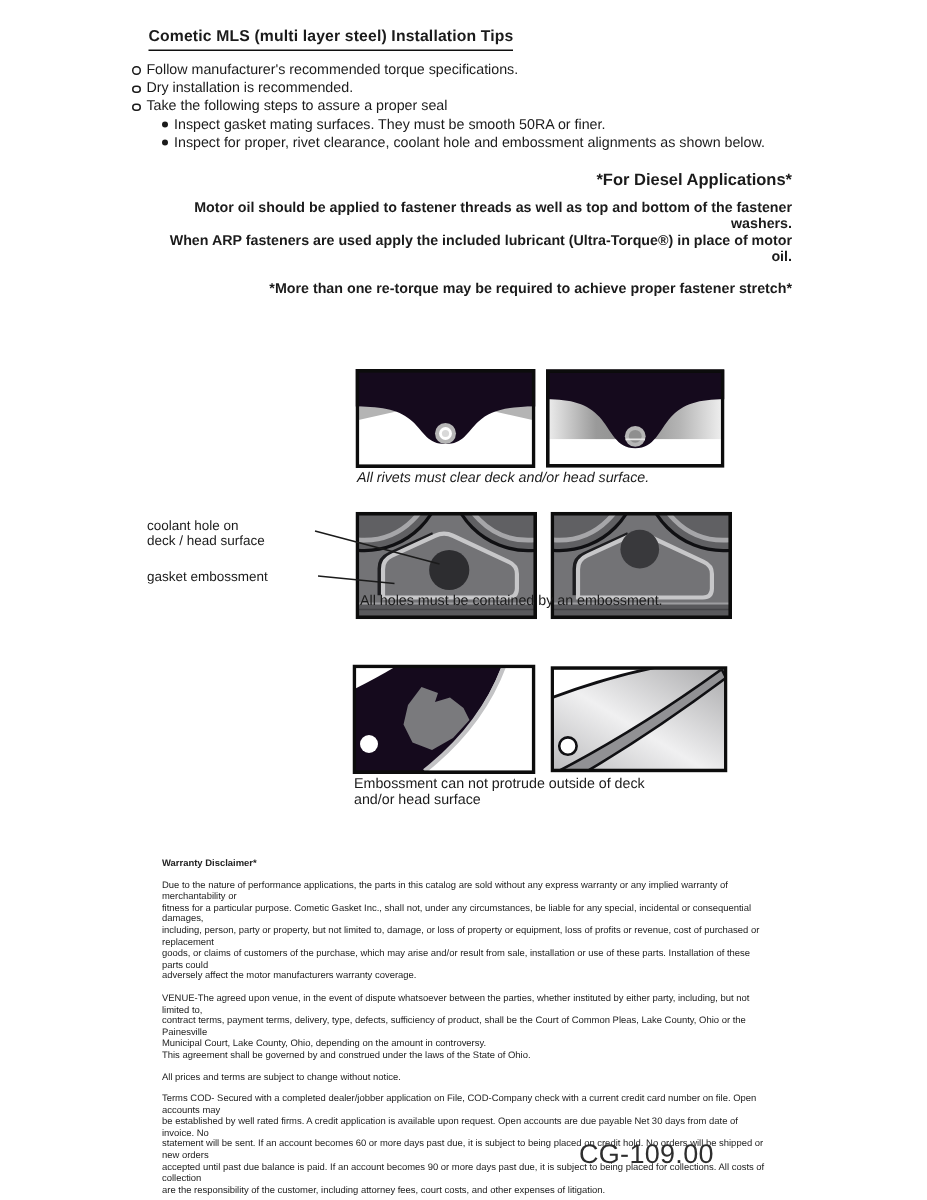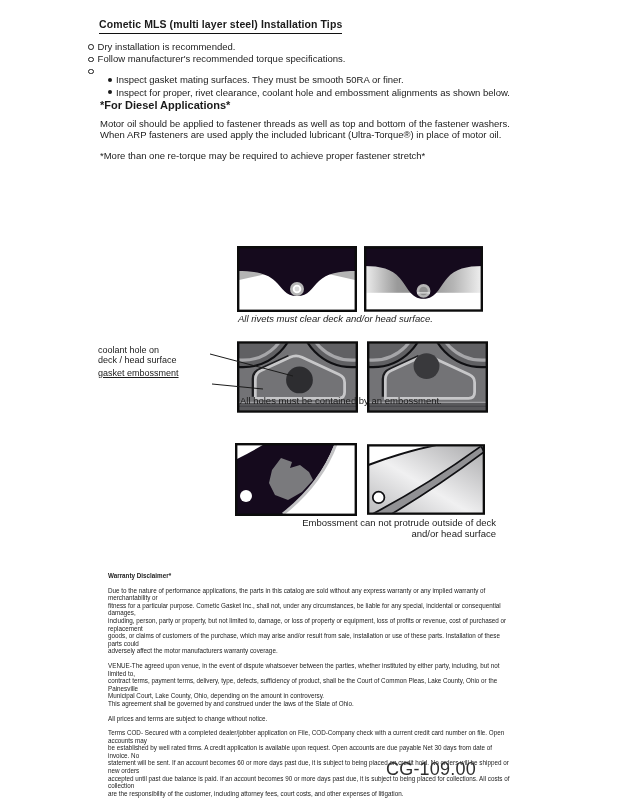--- a/index.html
+++ b/index.html
@@ -11,23 +11,23 @@
          border-bottom:1.6px solid #101010;padding-bottom:2.5px;letter-spacing:0.1px;}
 
   .bullets{left:88px;top:41px;font-size:9.5px;line-height:12.2px;width:440px;}
   .b-row{display:flex;align-items:flex-start;}
   .b-row.sub{margin-left:20px;}
   .ring{flex:0 0 auto;width:3.6px;height:3.6px;border:1px solid #1b1b1b;border-radius:50%;
         margin:3.4px 4px 0 0;}
   .dot{flex:0 0 auto;width:4px;height:4px;background:#1b1b1b;border-radius:50%;
         margin:3.6px 4px 0 0;}
 
-  .diesel{left:100px;top:100px;width:428px;font-size:9.5px;line-height:11px;}
+  .diesel{left:100px;top:115px;width:428px;font-size:9.5px;line-height:11px;text-align:right;}
   .diesel h2{margin:0 0 7px 0;font-size:11px;font-weight:bold;}
-  .diesel p{margin:0 0 10px 0;white-space:pre-line;}
+  .diesel p{margin:0 0 10px 0;white-space:pre-line;font-weight:bold;}
 
   .dg-header{font-size:16px;letter-spacing:0.4px;text-align:center;color:#ef4444;margin-top:30px;}
   .caption{font-size:9.5px;line-height:11px;white-space:pre-line;}
   .callout{font-size:9px;line-height:10.2px;text-align:left;white-space:pre-line;}
   svg{display:block;}
 
   .disclaimer{left:108px;top:572px;width:404px;font-size:6.3px;line-height:7.6px;color:#222;}
   .disclaimer h3{margin:0 0 7px 0;font-size:6.3px;font-weight:bold;}
   .disclaimer p{margin:0 0 7px 0;white-space:pre-line;}
 
@@ -36,28 +36,29 @@
 </head>
 <body>
 
 <div class="page">
 
   <div class="abs title">Cometic MLS (multi layer steel) Installation Tips</div>
 
   <div class="abs bullets">
     <div class="b-row">
       <span class="ring"></span>
-      <span>Dry installation is recommended.</span>
+      <span>Follow manufacturer's recommended torque specifications.</span>
     </div>
     <div class="b-row">
       <span class="ring"></span>
-      <span>Follow manufacturer's recommended torque specifications.</span>
+      <span>Dry installation is recommended.</span>
     </div>
     <div class="b-row">
       <span class="ring"></span>
+      <span>Take the following steps to assure a proper seal</span>
     </div>
     <div class="b-row sub">
       <span class="dot"></span>
       <span>Inspect gasket mating surfaces.  They must be smooth 50RA or finer.</span>
     </div>
     <div class="b-row sub">
       <span class="dot"></span>
       <span>Inspect for proper, rivet clearance, coolant hole and embossment alignments as shown below.</span>
     </div>
   </div>
@@ -107,21 +108,21 @@
     <rect x="1.2" y="1.2" width="117.6" height="63.6" fill="none" stroke="#0c0c0c" stroke-width="2.4"></rect>
   </svg>
 
   <div class="abs caption" style="left:238px;top:313px;font-style:italic;">All rivets must clear deck and/or head surface.</div>
 
   <div class="abs dg-header" style="left:237px;top:328px;width:121px;">RIGHT</div>
   <div class="abs dg-header" style="left:367px;top:328px;width:121px;">WRONG</div>
 
   <div class="abs callout" style="left:98px;top:345px;width:110px;">coolant hole on
 deck / head surface</div>
-  <div class="abs callout" style="left:98px;top:368px;width:112px;text-decoration:underline;">gasket embossment</div>
+  <div class="abs callout" style="left:98px;top:379px;width:112px;">gasket embossment</div>
 
   <svg class="abs" style="left:237px;top:341px;" width="121" height="72" viewBox="0 0 122 72">
     <defs>
         <clipPath id="clipA">
           <rect x="2" y="2" width="118" height="68"></rect>
         </clipPath>
       </defs>
     <g clip-path="url(#clipA)">
       <rect x="0" y="0" width="122" height="72" fill="#737376"></rect>
       <rect x="0" y="62" width="122" height="10" fill="#59595c"></rect>
@@ -209,21 +210,21 @@
     <g clip-path="url(#clipD)">
       <rect width="122" height="73" fill="url(#dg3)"></rect>
       <path d="M0,0 H76 Q40,7 0,22 Z" fill="#ffffff"></path>
       <path d="M0,22 Q40,7 76,0" fill="none" stroke="#101013" stroke-width="2"></path>
       <path d="M4,73 Q60,44 118,2 L121,8 Q70,46 24,73 Z" fill="#919194" stroke="#101013" stroke-width="1.8"></path>
       <circle cx="12" cy="55" r="6" fill="#ffffff" stroke="#101013" stroke-width="1.8"></circle>
     </g>
     <rect x="1.2" y="1.2" width="119.6" height="70.6" fill="none" stroke="#0c0c0c" stroke-width="2.4"></rect>
   </svg>
 
-  <div class="abs caption" style="left:236px;top:517px;width:260px;text-align:right;">Embossment can not protrude outside of deck
+  <div class="abs caption" style="left:236px;top:517px;width:260px;">Embossment can not protrude outside of deck
 and/or head surface</div>
 
   <div class="abs disclaimer">
     <h3>Warranty Disclaimer*</h3>
     <p>Due to the nature of performance applications, the parts in this catalog are sold without any express warranty or any implied warranty of merchantability or
 fitness for a particular purpose.  Cometic Gasket Inc., shall not, under any circumstances, be liable for any special, incidental or consequential damages,
 including, person, party or property, but not limited to, damage, or loss of property or equipment, loss of profits or revenue, cost of purchased or replacement
 goods, or claims of customers of the purchase, which may arise and/or result from sale, installation or use of these parts.  Installation of these parts could
 adversely affect the motor manufacturers warranty coverage.</p>
     <p>VENUE-The agreed upon venue, in the event of dispute whatsoever between the parties, whether instituted by either party, including, but not limited to,

